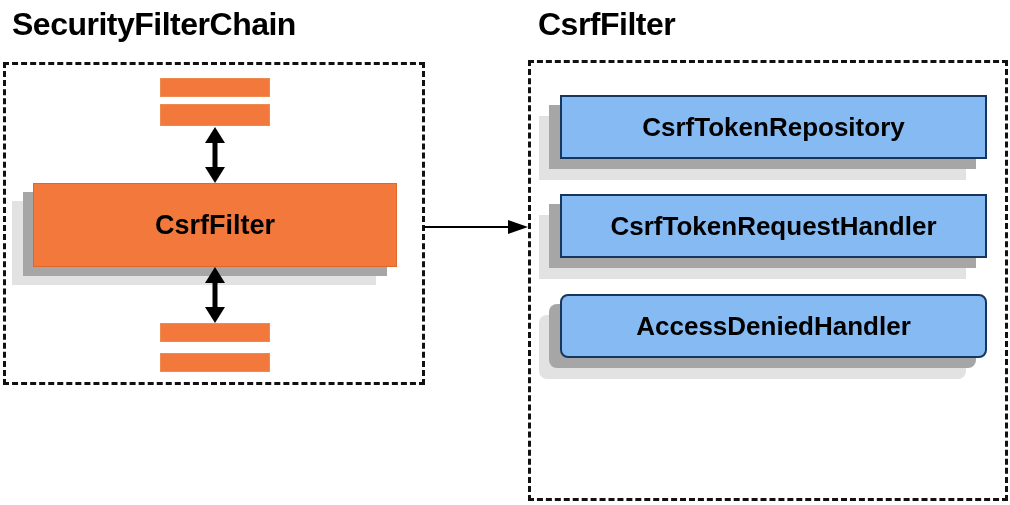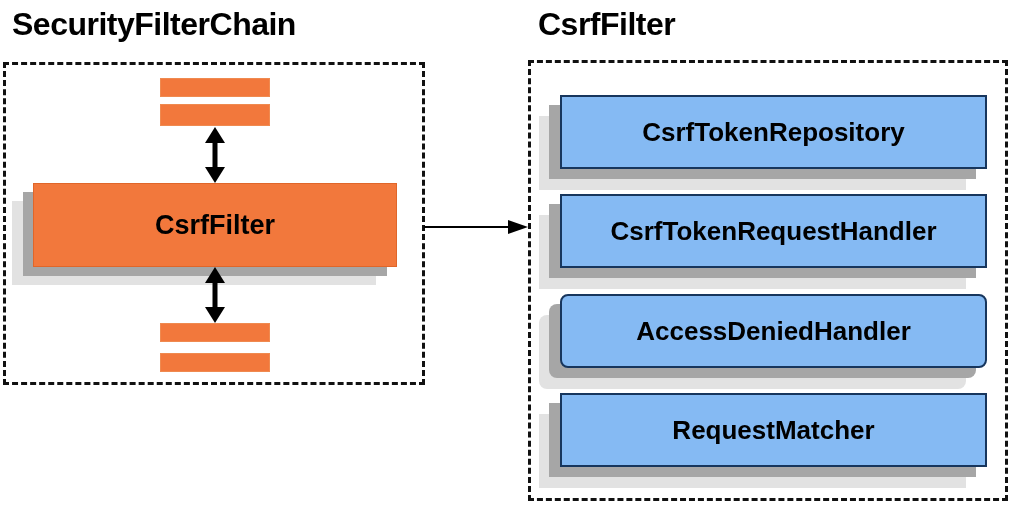--- a/index.html
+++ b/index.html
@@ -67,21 +67,21 @@
     justify-content: center;
     font-size: 27px;
     font-weight: bold;
     color: #000000;
   }
 
   .component-box {
     position: absolute;
     left: 560px;
     width: 427px;
-    height: 74px;
+    height: 64px;
     box-sizing: border-box;
     background: var(--blue-fill, #85baf3);
     border: 2px solid var(--blue-border, #17365d);
     box-shadow: -11px 10px 0 var(--shadow-medium, #a6a6a6),
                 -21px 21px 0 var(--shadow-light, #e2e2e2);
     display: flex;
     align-items: center;
     justify-content: center;
     font-size: 26px;
     font-weight: bold;
@@ -135,15 +135,14 @@
   </svg>
 
   <div class="dashed-panel panel-csrf"></div>
 
   <div class="component-box comp-1">CsrfTokenRepository</div>
 
   <div class="component-box comp-2">CsrfTokenRequestHandler</div>
 
   <div class="component-box comp-3">AccessDeniedHandler</div>
 
-  <div class="component-box comp-4">RequestMatcher</div>
 
 </div>
 
 </body></html>

